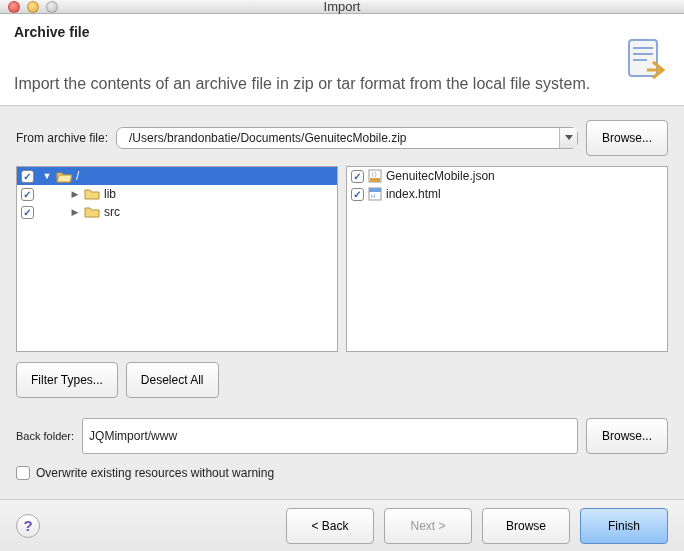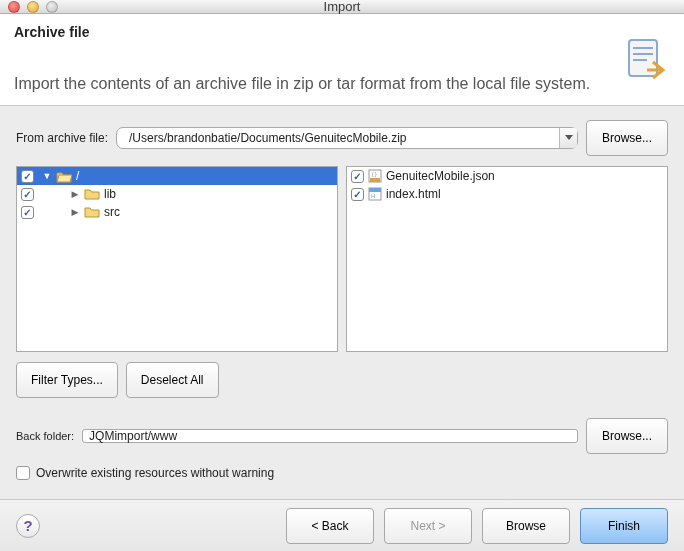--- a/index.html
+++ b/index.html
@@ -114,21 +114,21 @@
     border-radius:3px;
     display:inline-flex; align-items:center; justify-content:center;
     font-size:10px; color:#2a5db0; font-weight:bold;
   }
   .chk::after { content:"✓"; }
   
   .btnrow { display:flex; gap:8px; margin-bottom: 20px; }
   
   .into-row { display:flex; align-items:center; gap:8px; margin-bottom: 12px; }
   .text-field {
-    flex:1; height:14px; background:#fff; border:1px solid #a9a9a9;
+    flex:1; height:36px; background:#fff; border:1px solid #a9a9a9;
     border-radius:3px; padding:0 6px; font-size:12px;
     display:flex; align-items:center;
   }
   
   .checkbox-row { display:flex; align-items:center; gap:6px; font-size:12px; margin-bottom: 8px;}
   .ck { width:14px; height:14px; border:1px solid #999; border-radius:3px; background:#fff; }
   
   .footer {
     position:absolute; bottom:0; left:0; right:0;
     height: 52px;

